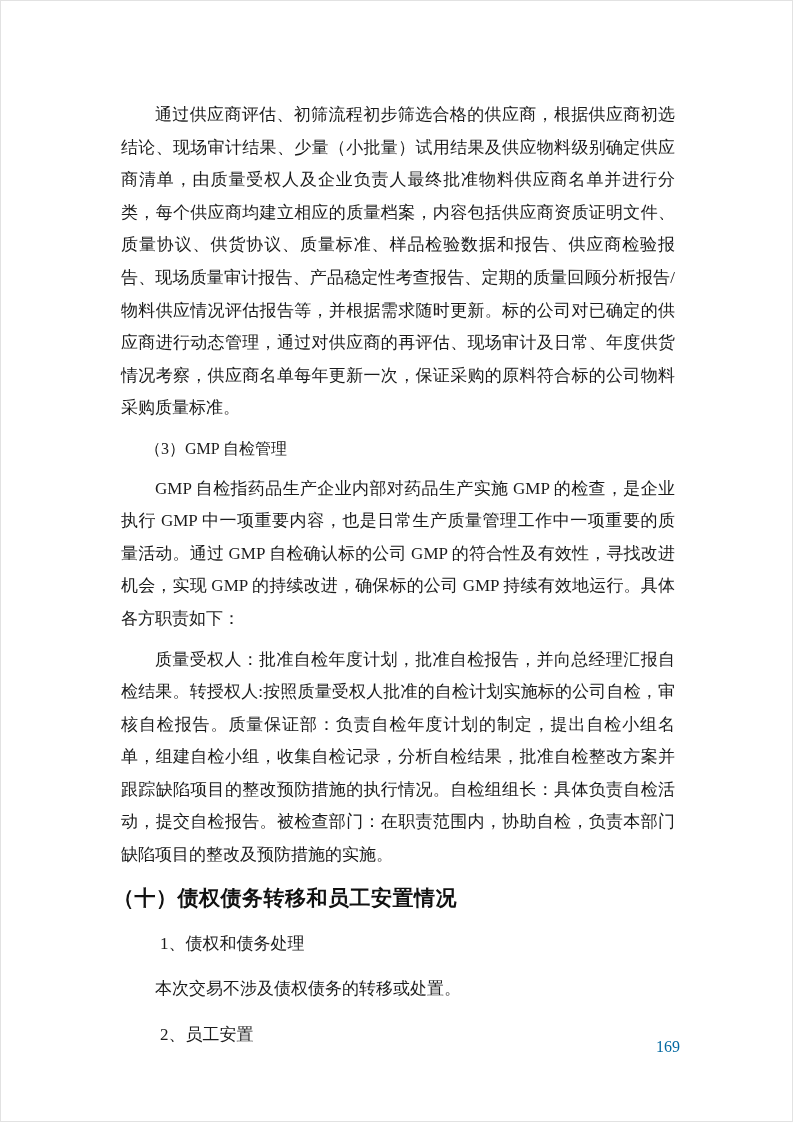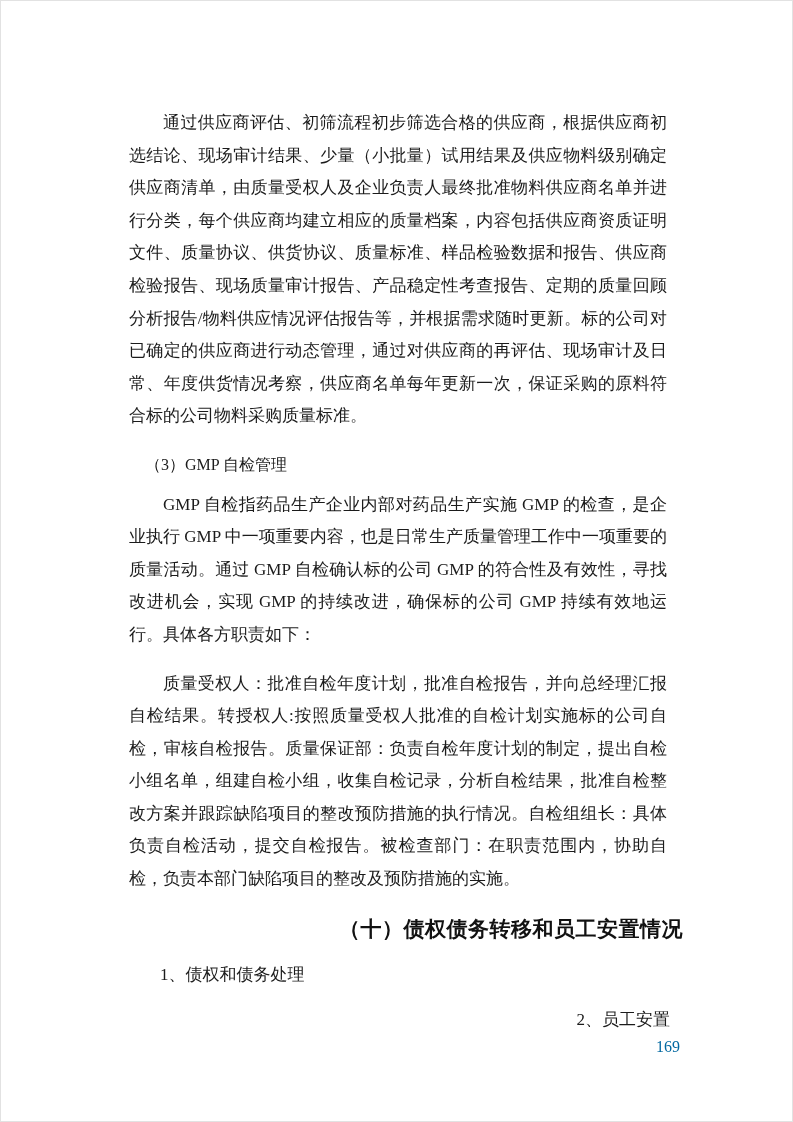--- a/index.html
+++ b/index.html
@@ -23,42 +23,41 @@
     left: 112px;
     top: 90px;
     width: 570px;
   }
   .body-para {
     font-size: 17px;
     line-height: 32.6px;
     text-align: justify;
     text-justify: inter-ideograph;
     text-indent: 2em;
-    margin: 16px;
+    margin: 8px;
   }
   .sub-heading {
     font-size: 16px;
     line-height: 32.6px;
     text-indent: 2em;
     margin: 7px 0 0 0;
   }
   .gap-7  { margin-top: 7px; }
-  .gap-9  { margin-top: 9px; text-align: right; }
+  .gap-9  { margin-top: 9px; }
   .gap-12 { margin-top: 12px; }
   .gap-13 { margin-top: 13px; }
   .section-heading {
     font-family: "Liberation Sans", "DejaVu Sans", sans-serif;
     font-weight: 700;
     font-size: 21px;
     line-height: 34px;
     letter-spacing: 0.5px;
     margin: 9px 0 0 0;
     text-indent: 0;
     color: #111111;
-    text-align: right;
   }
   .list-title {
     font-size: 17px;
     line-height: 32.6px;
     text-indent: 2em;
     margin: 13px;
     font-family: Liberation Serif, serif;
   }
   .page-number {
     position: absolute;
@@ -81,20 +80,21 @@
     <p class="sub-heading">（3）GMP 自检管理</p>
 
     <p class="body-para gap-7">GMP 自检指药品生产企业内部对药品生产实施 GMP 的检查，是企业执行 GMP 中一项重要内容，也是日常生产质量管理工作中一项重要的质量活动。通过 GMP 自检确认标的公司 GMP 的符合性及有效性，寻找改进机会，实现 GMP 的持续改进，确保标的公司 GMP 持续有效地运行。具体各方职责如下：</p>
 
     <p class="body-para gap-7">质量受权人：批准自检年度计划，批准自检报告，并向总经理汇报自检结果。转授权人:按照质量受权人批准的自检计划实施标的公司自检，审核自检报告。质量保证部：负责自检年度计划的制定，提出自检小组名单，组建自检小组，收集自检记录，分析自检结果，批准自检整改方案并跟踪缺陷项目的整改预防措施的执行情况。自检组组长：具体负责自检活动，提交自检报告。被检查部门：在职责范围内，协助自检，负责本部门缺陷项目的整改及预防措施的实施。</p>
 
     <h2 class="section-heading">（十）债权债务转移和员工安置情况</h2>
 
     <p class="list-title gap-13">1、债权和债务处理</p>
 
+    <p class="body-para gap-9">本次交易不涉及债权债务的转移或处置。</p>
 
     <p class="list-title gap-9">2、员工安置</p>
 
 
   </div>
 
   <div class="page-number">169</div>
 
 </div>
 

